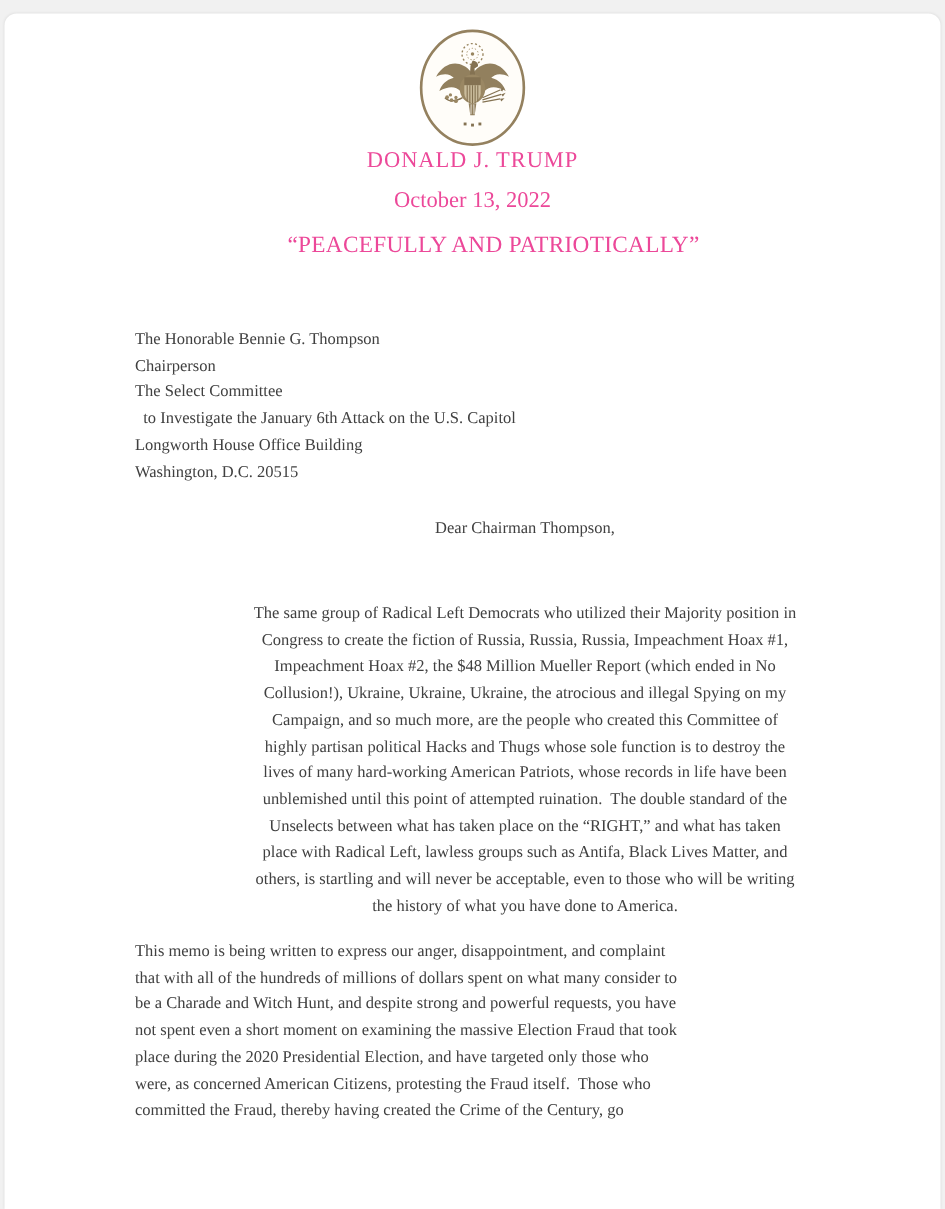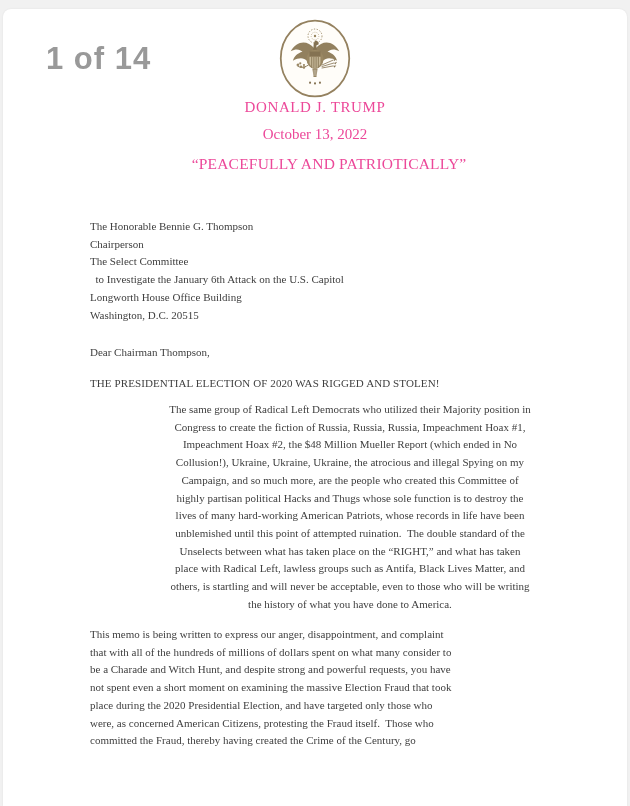--- a/index.html
+++ b/index.html
@@ -59,32 +59,31 @@
   .textblock {
     position: absolute;
     left: 87px;
     width: 520px;
     font-size: 11px;
     line-height: 17.7px;
     color: #404040;
     white-space: pre-wrap;
   }
   .address    { top: 209px; }
-  .salutation { top: 335px; }
+  .salutation { top: 335px; text-align: center; }
   .subject    { top: 366px; letter-spacing: 0.1px; }
   .para1      { top: 392px; text-align: center; }
   .para2      { top: 617px; }
 </style>
 </head>
 <body>
 
 <div class="frame">
   <div class="page">
 
-    <div class="page-indicator">1 of 14</div>
 
     <div class="seal">
       <svg viewBox="0 0 100 110" width="74" height="81" aria-hidden="true">
 
         <ellipse cx="50" cy="55" rx="46.5" ry="51.5" fill="#fffdf9" stroke="#94815f" stroke-width="2.4"></ellipse>
 
         <circle cx="50" cy="24.5" r="9.5" fill="none" stroke="#98855f" stroke-width="1.2" stroke-dasharray="1.8 2.1"></circle>
         <circle cx="50" cy="24.5" r="5.2" fill="none" stroke="#a5926c" stroke-width="0.9" stroke-dasharray="1.2 1.7"></circle>
         <circle cx="50" cy="24.5" r="1.6" fill="#98855f"></circle>
 
@@ -149,21 +148,20 @@
 
     <div class="textblock address">The Honorable Bennie G. Thompson
 Chairperson
 The Select Committee
   to Investigate the January 6th Attack on the U.S. Capitol
 Longworth House Office Building
 Washington, D.C. 20515</div>
 
     <div class="textblock salutation">Dear Chairman Thompson,</div>
 
-    <div class="textblock subject">THE PRESIDENTIAL ELECTION OF 2020 WAS RIGGED AND STOLEN!</div>
 
     <div class="textblock para1">The same group of Radical Left Democrats who utilized their Majority position in
 Congress to create the fiction of Russia, Russia, Russia, Impeachment Hoax #1,
 Impeachment Hoax #2, the $48 Million Mueller Report (which ended in No
 Collusion!), Ukraine, Ukraine, Ukraine, the atrocious and illegal Spying on my
 Campaign, and so much more, are the people who created this Committee of
 highly partisan political Hacks and Thugs whose sole function is to destroy the
 lives of many hard-working American Patriots, whose records in life have been
 unblemished until this point of attempted ruination.  The double standard of the
 Unselects between what has taken place on the “RIGHT,” and what has taken

